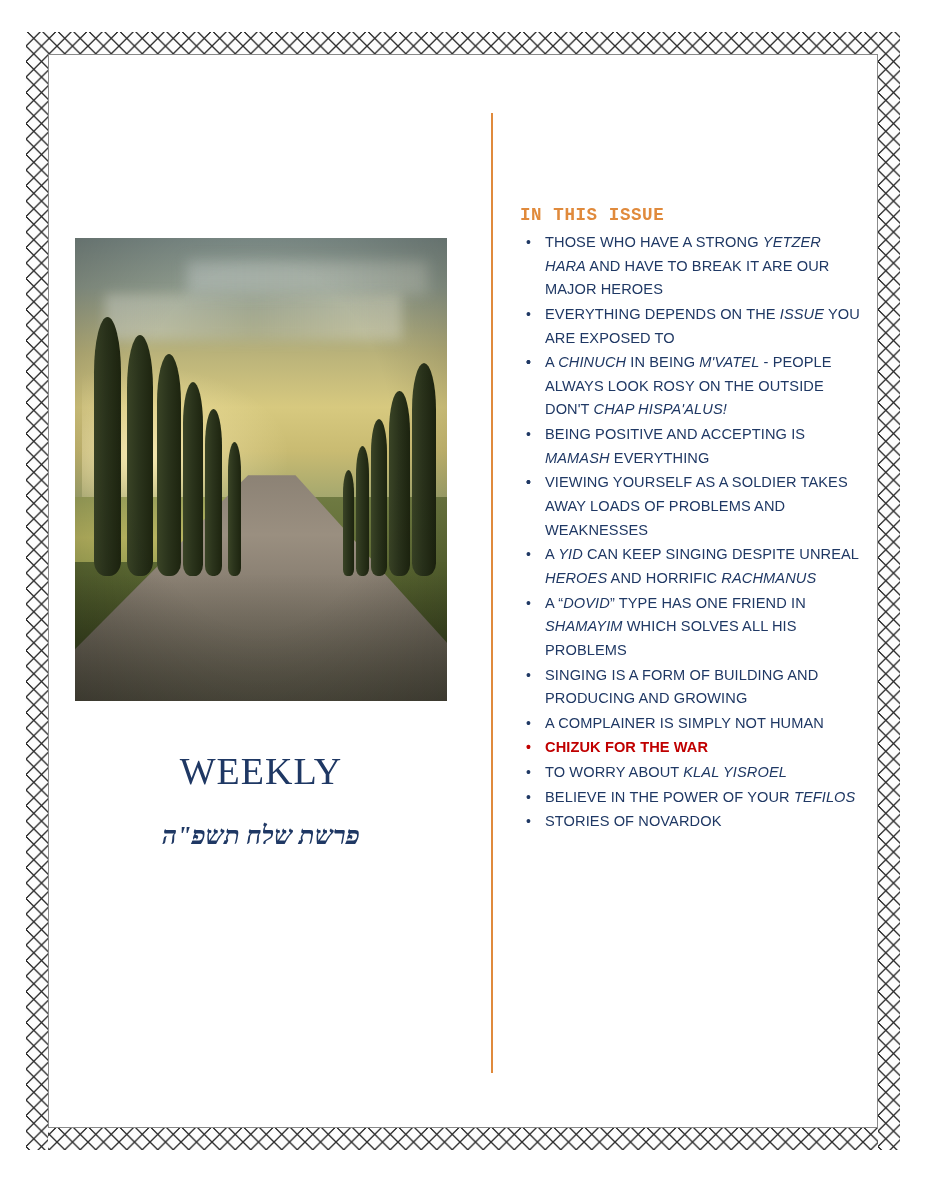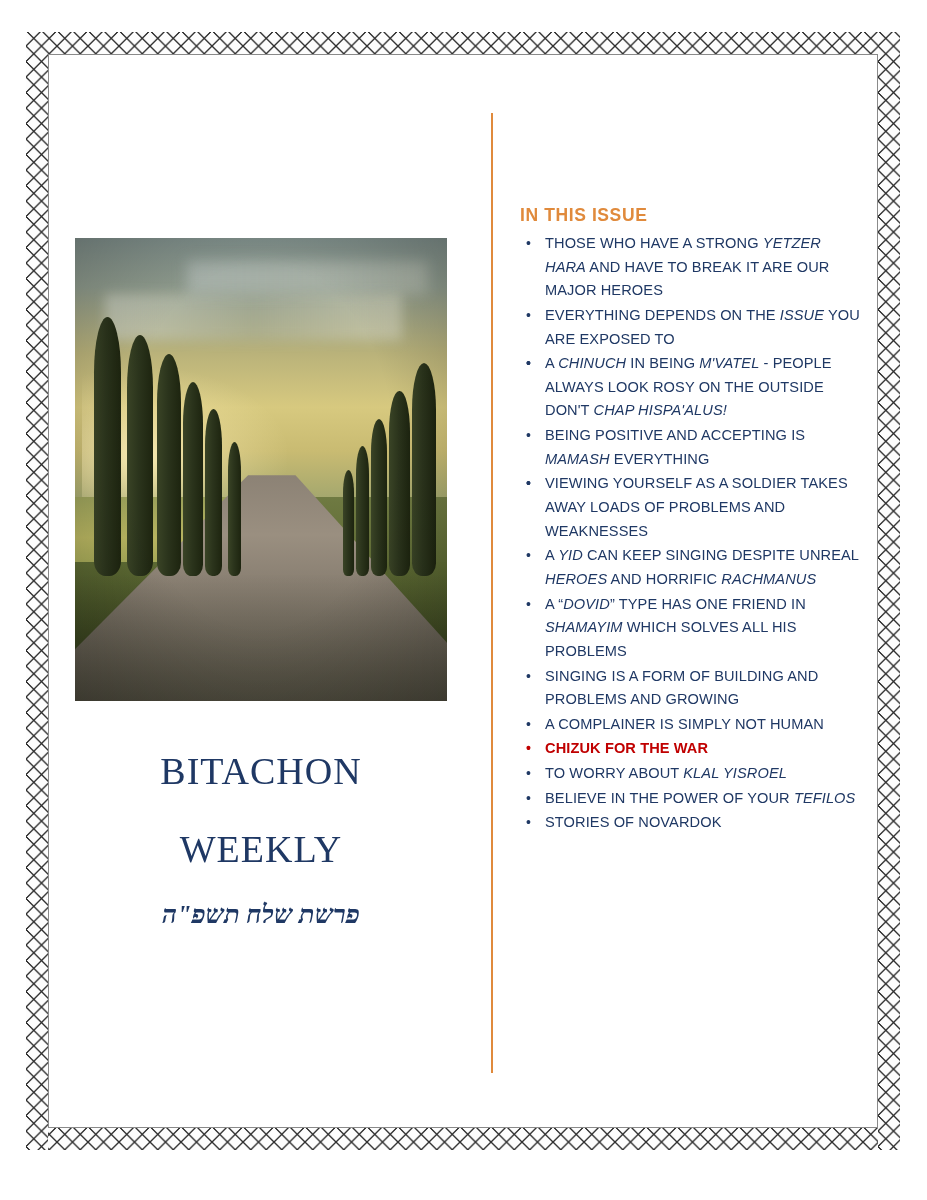--- a/index.html
+++ b/index.html
@@ -170,21 +170,21 @@
   }
 
   
   .right-col {
     position: absolute;
     left: 520px;
     top: 205px;
     width: 340px;
   }
   .issue-title {
-    font-family: Liberation Sans, sans-serif;
+    font-family: Liberation Mono, monospace;
     font-weight: bold;
     font-size: 17.5px;
     letter-spacing: 0.6px;
     color: #e08a3c;
     margin-bottom: 6px;
   }
   ul.toc {
     list-style: none;
     margin: 0;
     padding: 0;
@@ -244,42 +244,41 @@
       <div class="tree t6"></div>
       <div class="tree r1"></div>
       <div class="tree r2"></div>
       <div class="tree r3"></div>
       <div class="tree r4"></div>
       <div class="tree r5"></div>
       <div class="vignette"></div>
     </div>
 
     <div class="masthead">
-      <span class="line">Bitachon</span>
       <span class="line">Weekly</span>
     </div>
 
     <div class="parsha">פרשת שלח תשפ"ה</div>
   </div>
 
   <div class="divider"></div>
 
   <div class="right-col">
     <div class="issue-title">IN THIS ISSUE</div>
     <ul class="toc" id="toc-list">
         <li><span class="bullet">•</span><span>THOSE WHO HAVE A STRONG <i>YETZER HARA</i> AND HAVE TO BREAK IT ARE OUR MAJOR HEROES</span></li>
         <li><span class="bullet">•</span><span>EVERYTHING DEPENDS ON THE <i>ISSUE</i> YOU ARE EXPOSED TO</span></li>
         <li><span class="bullet">•</span></li>
         <li><span class="bullet">•</span><span>A <i>CHINUCH</i> IN BEING <i>M'VATEL</i> - PEOPLE ALWAYS LOOK ROSY ON THE OUTSIDE DON'T <i>CHAP HISPA'ALUS!</i></span></li>
         <li><span class="bullet">•</span><span>BEING POSITIVE AND ACCEPTING IS <i>MAMASH</i> EVERYTHING</span></li>
         <li><span class="bullet">•</span></li>
         <li><span class="bullet">•</span><span>VIEWING YOURSELF AS A SOLDIER TAKES AWAY LOADS OF PROBLEMS AND WEAKNESSES</span></li>
         <li><span class="bullet">•</span><span>A <i>YID</i> CAN KEEP SINGING DESPITE UNREAL <i>HEROES</i> AND HORRIFIC <i>RACHMANUS</i></span></li>
         <li><span class="bullet">•</span><span>A “<i>DOVID</i>” TYPE HAS ONE FRIEND IN <i>SHAMAYIM</i> WHICH SOLVES ALL HIS PROBLEMS</span></li>
-        <li><span class="bullet">•</span><span>SINGING IS A FORM OF BUILDING AND PROBLEMS AND GROWING</span></li>
+        <li><span class="bullet">•</span><span>SINGING IS A FORM OF BUILDING AND PRODUCING AND GROWING</span></li>
         <li><span class="bullet">•</span><span>A COMPLAINER IS SIMPLY NOT HUMAN</span></li>
         <li class="red"><span class="bullet">•</span><span>CHIZUK FOR THE WAR</span></li>
         <li><span class="bullet">•</span><span>TO WORRY ABOUT <i>KLAL YISROEL</i></span></li>
         <li><span class="bullet">•</span><span>BELIEVE IN THE POWER OF YOUR <i>TEFILOS</i></span></li>
         <li><span class="bullet">•</span><span>STORIES OF NOVARDOK</span></li>
       </ul>
   </div>
 
 </div>
 

